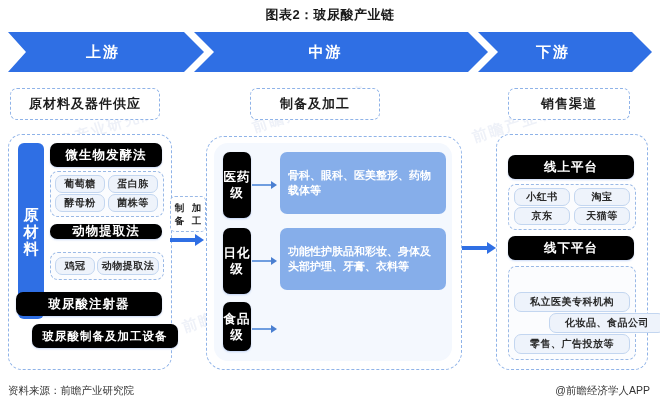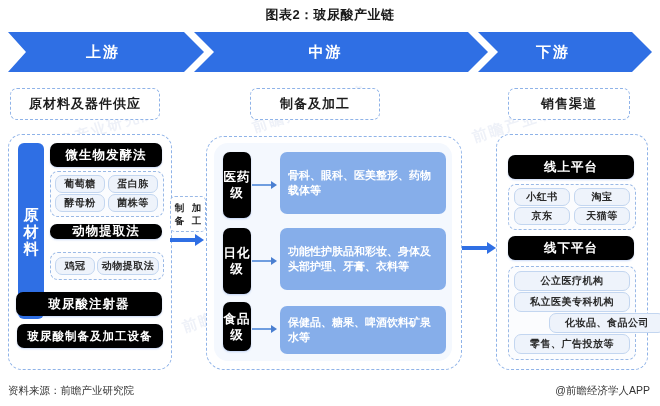--- a/index.html
+++ b/index.html
@@ -191,21 +191,21 @@
   <div class="chip" style="left:108px;top:175px;width:48px;height:16px;">蛋白胨</div>
   <div class="chip" style="left:55px;top:194px;width:48px;height:16px;">酵母粉</div>
   <div class="chip" style="left:108px;top:194px;width:48px;height:16px;">菌株等</div>
 
   <div class="bbox" style="left:50px;top:224px;width:112px;height:15px;">动物提取法</div>
   <div class="chip-group" style="left:50px;top:252px;width:112px;height:26px;"></div>
   <div class="chip" style="left:55px;top:257px;width:38px;height:16px;">鸡冠</div>
   <div class="chip" style="left:97px;top:257px;width:60px;height:16px;">动物提取法</div>
 
   <div class="bbox" style="left:16px;top:292px;width:146px;height:24px;">玻尿酸注射器</div>
-  <div class="bbox" style="left:17px;top:324px;width:146px;height:24px;font-size:11.5px;">玻尿酸制备及加工设备</div>
+  <div class="bbox" style="left:32px;top:324px;width:146px;height:24px;font-size:11.5px;">玻尿酸制备及加工设备</div>
 
   <div class="conn-box">
     <span>制备</span>
       <br>
     <span>加工</span>
   </div>
   <div class="arrow-h a1">
     <span class="shaft"></span>
       <span class="head"></span>
   </div>
@@ -225,39 +225,37 @@
     <span class="shaft" style="width:19px;"></span>
       <span class="head" style="left:19px;"></span>
   </div>
   <div class="lbox" style="left:280px;top:228px;width:166px;height:62px;">功能性护肤品和彩妆、身体及头部护理、牙膏、衣料等</div>
 
   <div class="bbox" style="left:223px;top:302px;width:28px;height:49px;line-height:16px;flex-direction:column;">食品级</div>
   <div class="arrow-thin" style="left:252px;top:325px;width:26px;">
     <span class="shaft" style="width:19px;"></span>
       <span class="head" style="left:19px;"></span>
   </div>
-  <div class="lbox" style="left:280px;top:306px;width:166px;height:48px;">保健品、糖果、啤酒饮料矿泉水等</div>
 
   <div class="arrow-h a2">
     <span class="shaft"></span>
       <span class="head"></span>
   </div>
 
   <div class="col col-down"></div>
 
   <div class="bbox" style="left:508px;top:155px;width:126px;height:24px;">线上平台</div>
   <div class="chip-group" style="left:508px;top:184px;width:126px;height:44px;"></div>
   <div class="chip" style="left:514px;top:188px;width:54px;height:16px;">小红书</div>
   <div class="chip" style="left:574px;top:188px;width:54px;height:16px;">淘宝</div>
   <div class="chip" style="left:514px;top:207px;width:54px;height:16px;">京东</div>
   <div class="chip" style="left:574px;top:207px;width:54px;height:16px;">天猫等</div>
 
   <div class="bbox" style="left:508px;top:236px;width:126px;height:24px;">线下平台</div>
   <div class="chip-group" style="left:508px;top:266px;width:126px;height:92px;"></div>
-  <div class="chip" style="left:514px;top:271px;width:114px;height:18px;">公立医疗机构</div>
   <div class="chip" style="left:514px;top:292px;width:114px;height:18px;">私立医美专科机构</div>
   <div class="chip" style="left:514px;top:313px;width:114px;height:18px;margin-left:35px;">化妆品、食品公司</div>
   <div class="chip" style="left:514px;top:334px;width:114px;height:18px;">零售、广告投放等</div>
 
   <div class="src">资料来源：前瞻产业研究院</div>
   <div class="brand">@前瞻经济学人APP</div>
 
 </div>
 
 </body></html>

